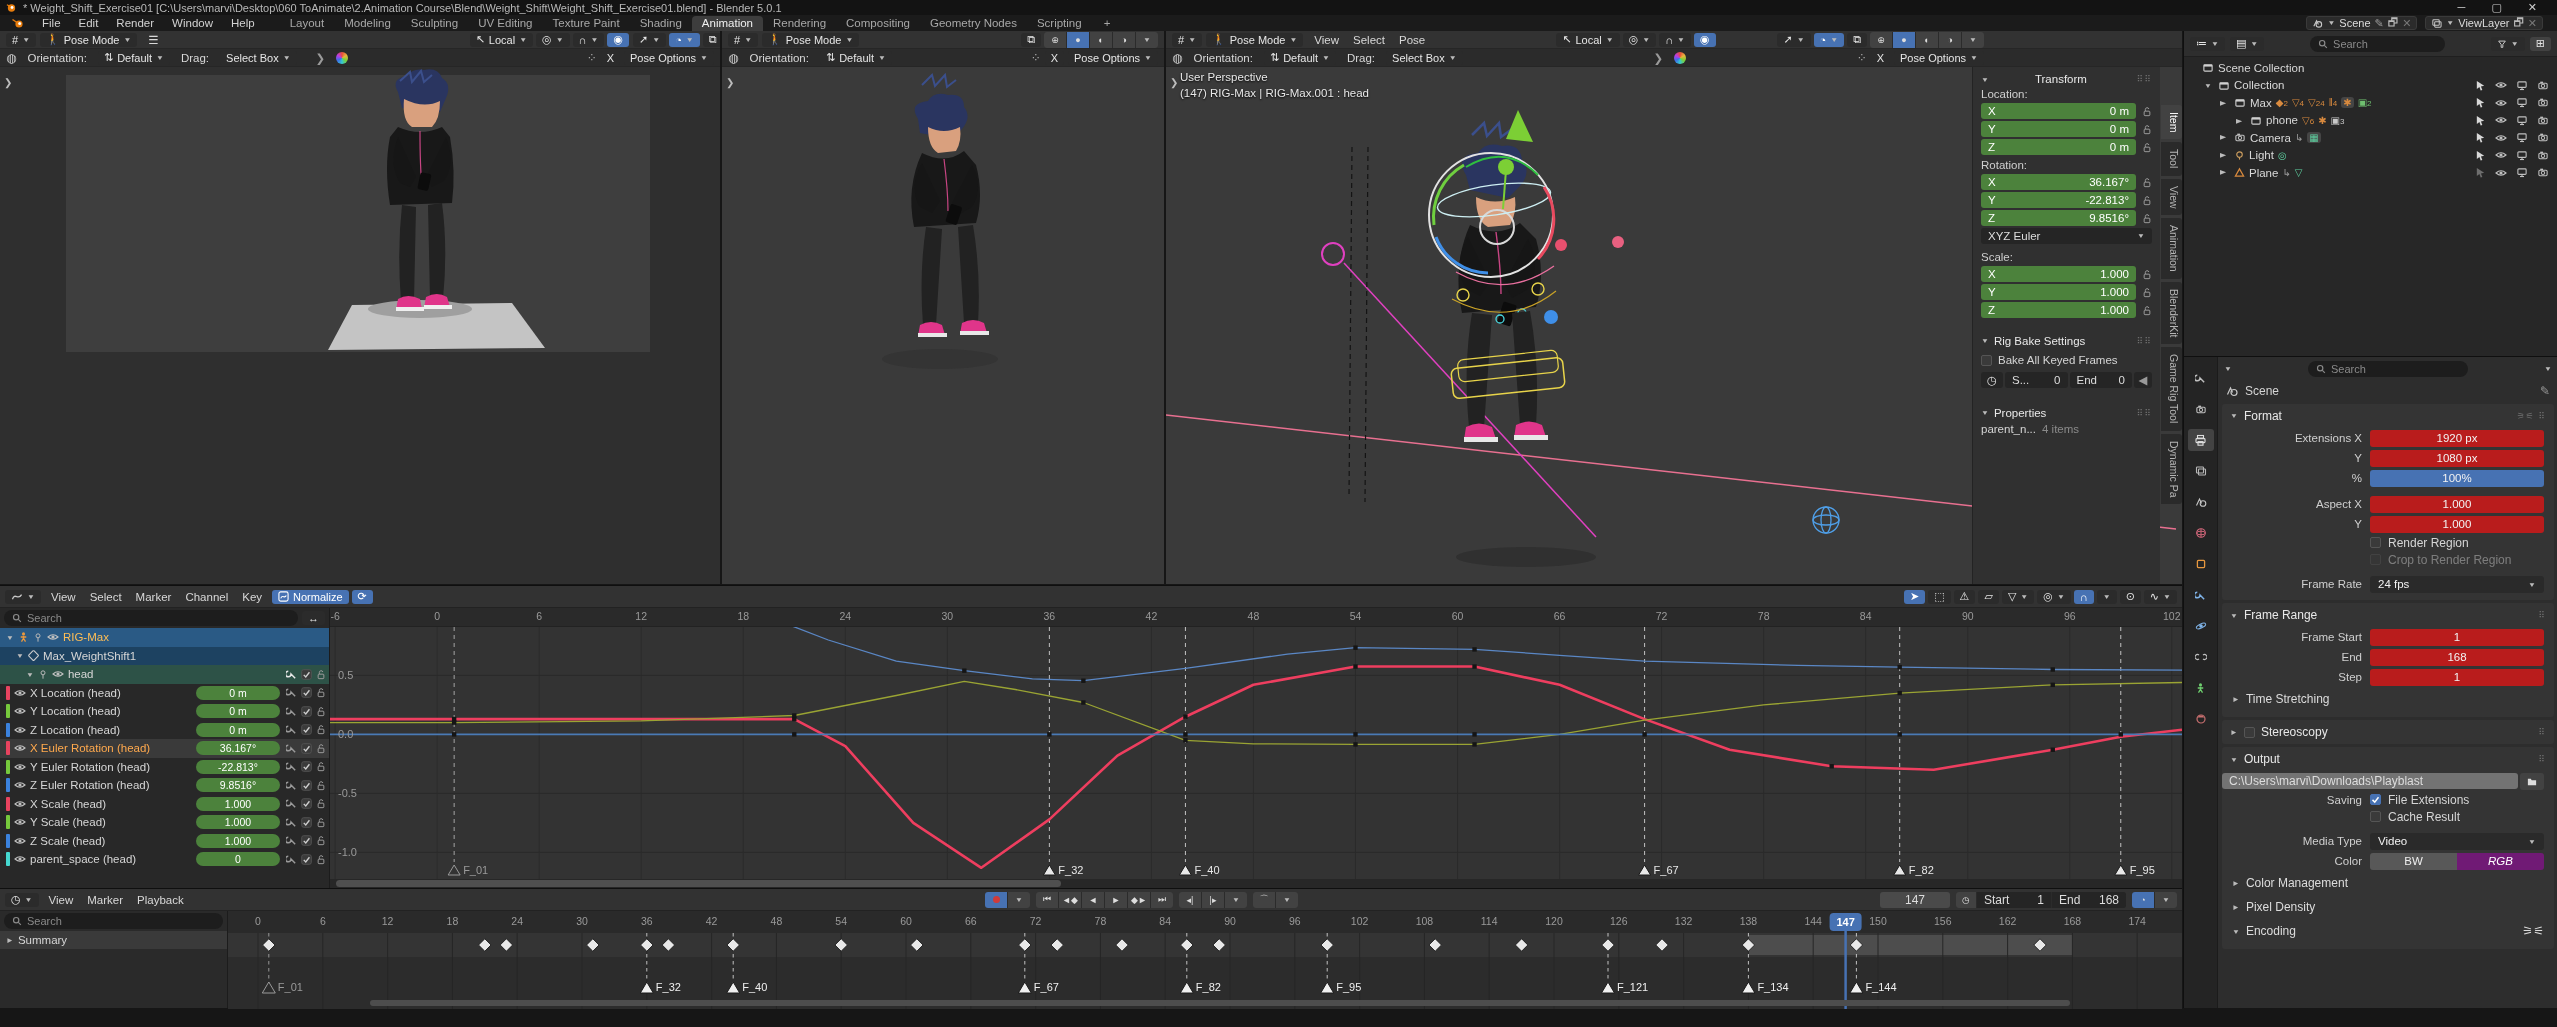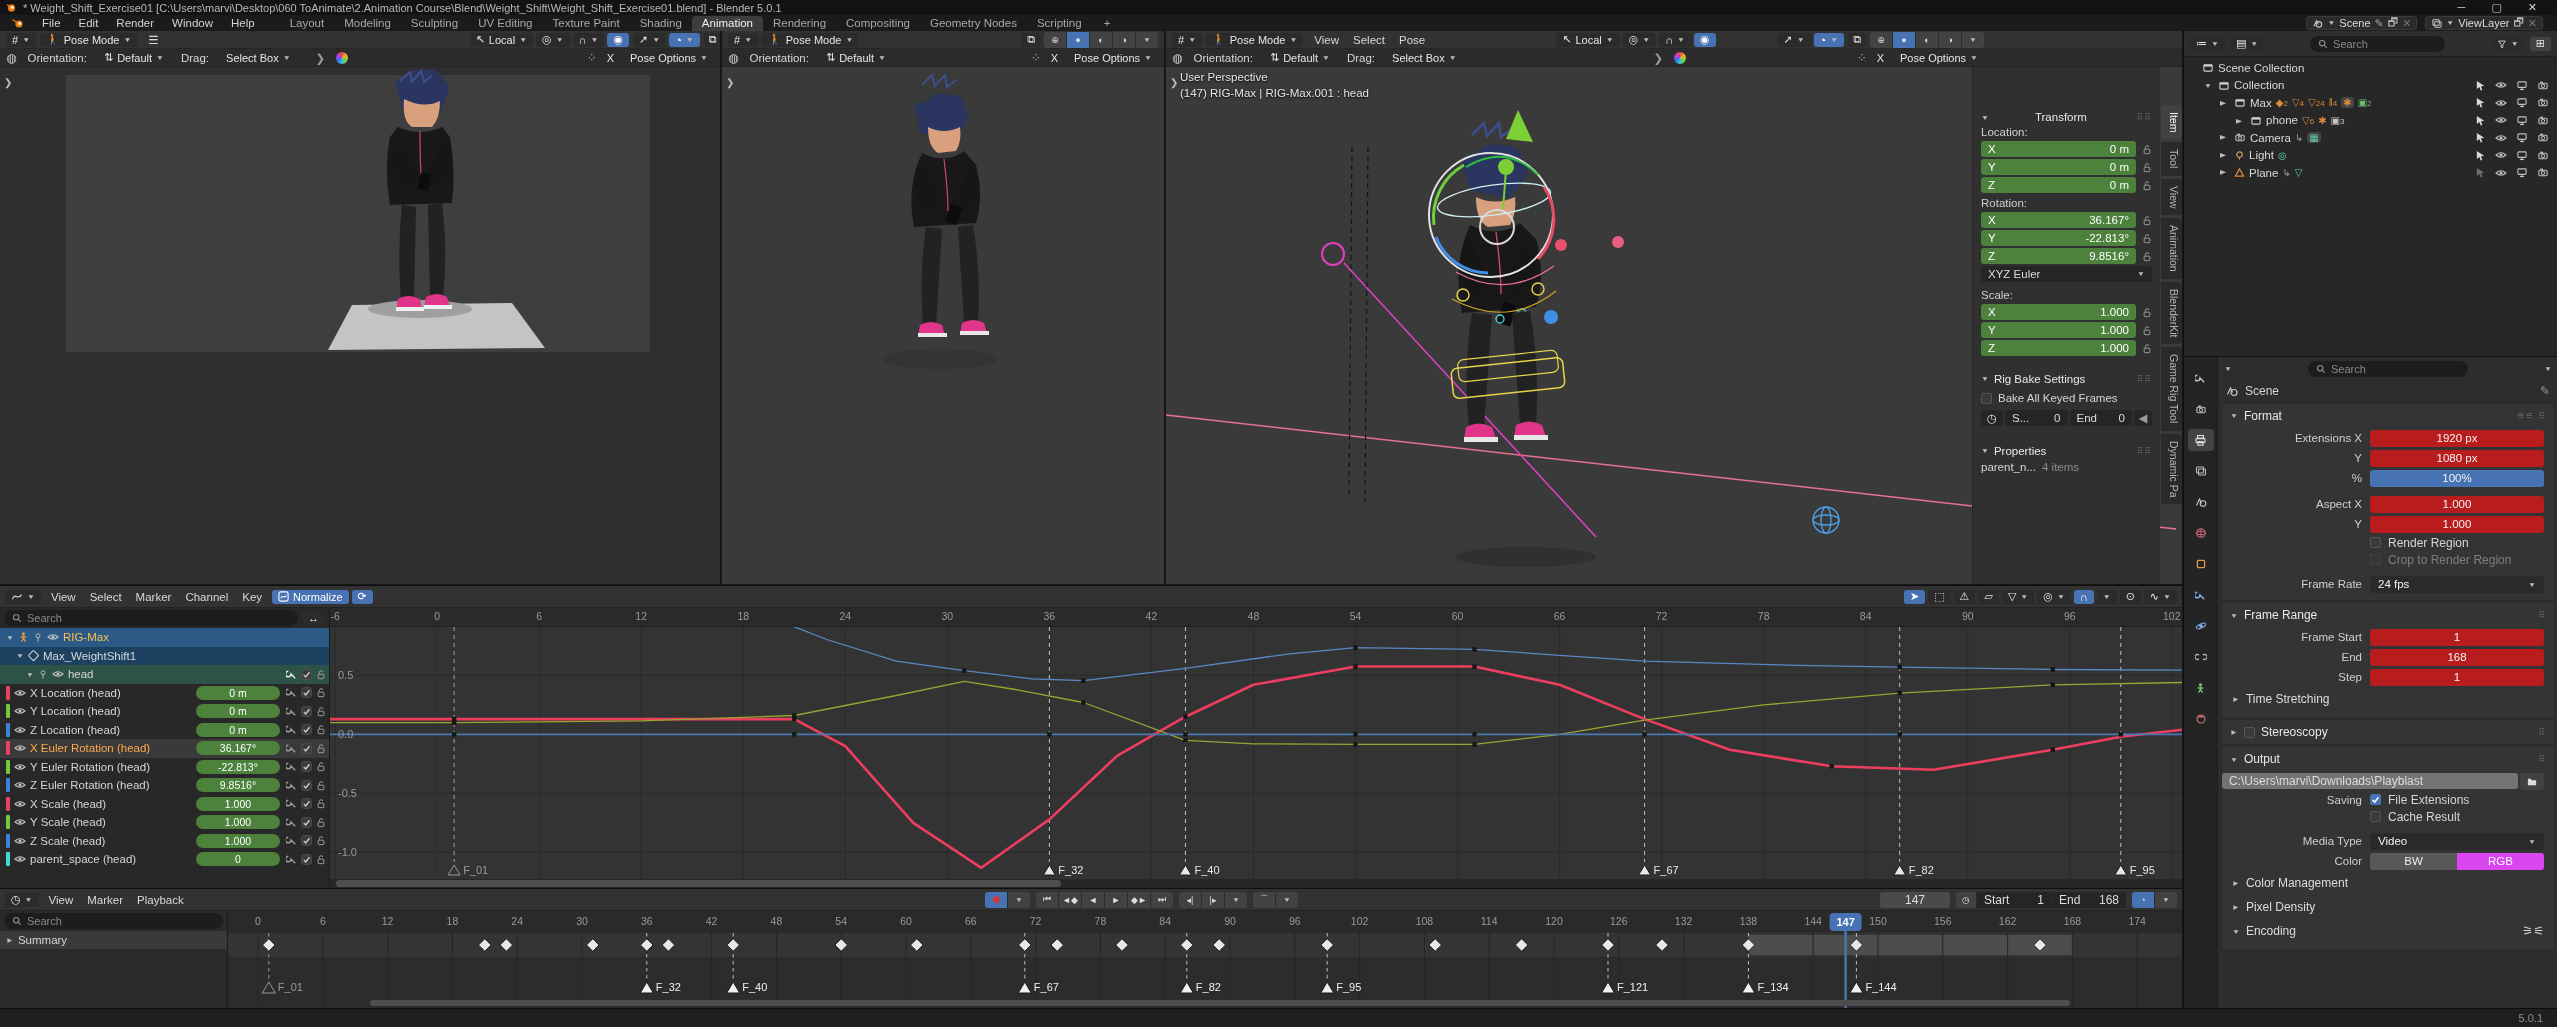--- a/index.html
+++ b/index.html
@@ -69,21 +69,21 @@
   .panel-h { display:flex; align-items:center; gap:6px; padding:5px 8px; color:#e8e8e8; font-size:12px; }
   .panel-h .dots { margin-left:auto; color:#6f6f6f; font-size:9px; letter-spacing:1px; }
   .prow { display:flex; align-items:center; gap:8px; padding:1.5px 10px 1.5px 0; }
   .prow .plabel { width:140px; text-align:right; color:#cfcfcf; font-size:11.5px; flex:none; }
   .pfield { flex:1; background:#b91c1c; border-radius:3px; height:17px; display:flex; align-items:center; justify-content:center; color:#f2f2f2; font-size:11.5px; }
   .pfield.blue { background:#4772b3; }
   .pfield.drop { background:#2a2a2a; justify-content:flex-start; padding:0 8px; }
   .pfield.drop .chev { margin-left:auto; }
   .seg { flex:1; display:flex; border-radius:3px; overflow:hidden; height:17px; }
   .seg div { flex:1; display:flex; align-items:center; justify-content:center; font-size:11.5px; background:#585858; color:#eee; }
-  .seg div.on { background:#d946ef; color:#fff; }
+  .seg div.on { background:#701a75; color:#fff;font-style:italic; }
   .collapsed-h { display:flex; align-items:center; gap:6px; padding:5px 10px; color:#dcdcdc; font-size:12px; }
 
   
   #graph { background:#2d2d2d; border-top:1px solid #0f0f0f; }
   #ghdr { position:absolute; left:0; top:0; width:2182px; height:22px; background:#323232; border-bottom:1px solid #222; display:flex; align-items:center; gap:3px; padding:0 5px; }
   #gleft { position:absolute; left:0; top:22px; width:330px; bottom:0; background:#282828; border-right:1px solid #1c1c1c; }
   .grow { display:flex; align-items:center; gap:4px; height:18.5px; padding:0 3px 0 6px; font-size:11.5px; color:#d6d6d6; }
   .gpill { width:84px; background:#4c823c; border-radius:8px; height:14px; color:#fff; font-size:10.5px; display:flex; align-items:center; justify-content:center; flex:none; }
   .gtail { display:flex; gap:4px; align-items:center; margin-left:2px; }
   #gruler { position:absolute; left:330px; top:22px; width:1852px; height:19px; background:#2a2a2a; border-bottom:1px solid #222; }
@@ -408,21 +408,21 @@
           <circle cx="660" cy="453" r="13"></circle>
           <ellipse cx="660" cy="453" rx="13" ry="5"></ellipse>
           <ellipse cx="660" cy="453" rx="5" ry="13"></ellipse>
         </g>
       </svg>
     </div>
     <div class="abs" style="left:972px;bottom:4px;color:#9a9a9a;">⌃</div>
   </div>
 
   <div id="npanel" class="abs" style="left:1972px;top:67px;width:188px;height:517px;">
-    <div class="ph" style="margin-top:38px;gap:46px;">
+    <div class="ph" style="gap:46px;">
         <span class="chev">▼</span>
         <span>Transform</span>
         <span class="dots">⠿⠿</span>
       </div>
     <div style="padding:0 8px 2px;color:#cfcfcf;">Location:</div>
     <div id="np-loc">
         <div class="axrow">
        <span class="axfield">
             <span class="ax">X</span>
             <span class="val">0 m</span>
@@ -1802,16 +1802,13 @@
           <text x="1529.4" y="80" fill="#f0f0f0" font-size="11">F_134</text>
           <polygon points="1621.9,82 1634.9,82 1628.4,71" fill="#f0f0f0" stroke="#1a1a1a"></polygon>
           <text x="1637.4" y="80" fill="#f0f0f0" font-size="11">F_144</text>
           <line x1="1617.6000000000001" y1="18" x2="1617.6000000000001" y2="98" stroke="#4772b3" stroke-width="2.5"></line>
           <rect x="1601.6000000000001" y="2" width="32" height="18" rx="4" fill="#4772b3"></rect>
           <text x="1617.6000000000001" y="15" fill="#fff" font-size="11" text-anchor="middle" font-weight="bold">147</text>
           <rect x="142" y="89" width="1700" height="6" rx="3" fill="#4d4d4d"></rect>
         </svg></div>
   </div>
 
-  <div id="statusbar" class="abs">
-    <span class="ver">5.0.1</span>
-  </div>
 </div>
 
 </body></html>

